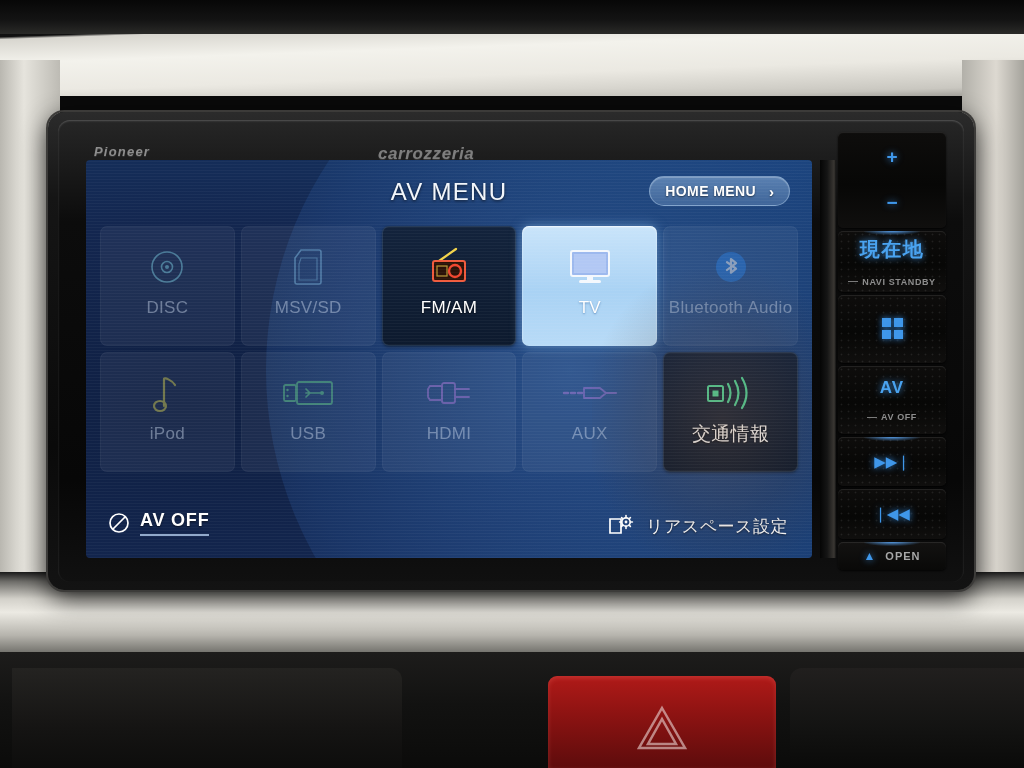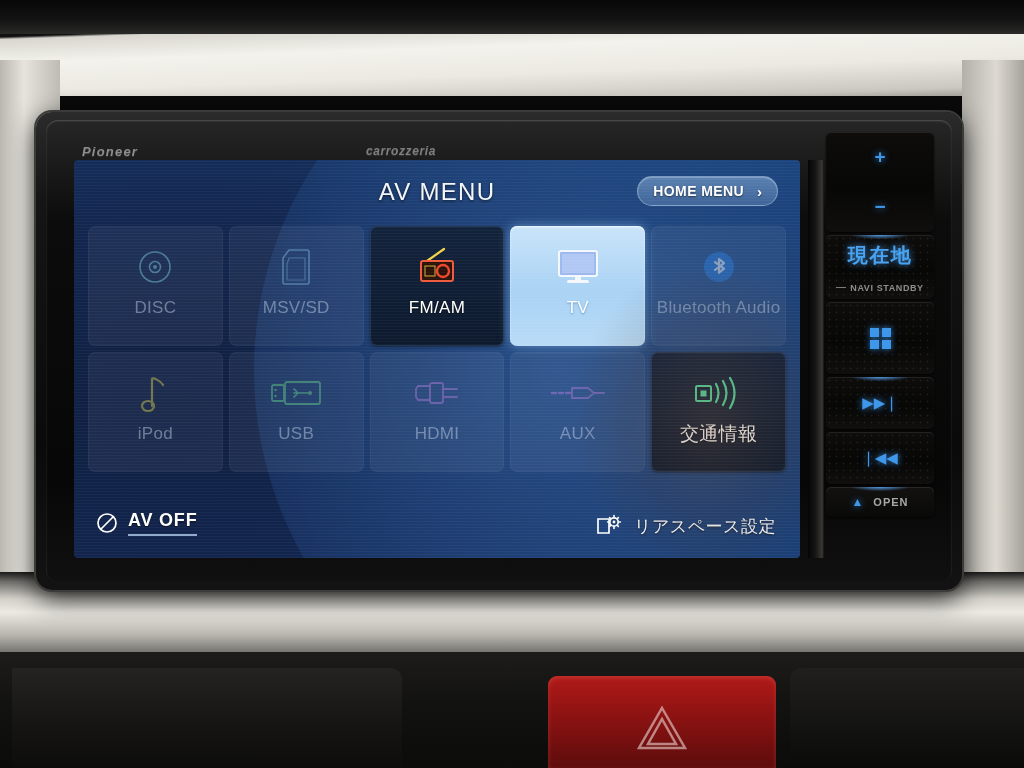--- a/index.html
+++ b/index.html
@@ -54,40 +54,40 @@
     width: 58px; height: 52px; opacity: .62;
   }
   #vent-right {
     position: absolute; left: 790px; top: 668px; width: 234px; height: 100px;
     background: linear-gradient(180deg,#211f1e 0%, #131312 60%, #0a0a09 100%);
     border-top-left-radius: 12px;
   }
 
   
   #head-unit {
-    position: absolute; left: 36px; top: 112px; width: 926px; height: 478px;
+    position: absolute; left: 48px; top: 112px; width: 926px; height: 478px;
     background: linear-gradient(180deg, #2b2b2b 0%, #151515 18%, #0a0a0a 70%, #131313 100%);
     border-radius: 16px;
     box-shadow: 0 0 0 2px #3c3b39, 0 8px 26px rgba(0,0,0,.85);
     overflow: hidden;
   }
   #unit-inner-bezel {
     position: absolute; left: 10px; top: 8px; width: 906px; height: 462px;
     background: linear-gradient(180deg, #262626 0%, #0c0c0c 22%, #070707 78%, #101010 100%);
     border-radius: 12px;
     box-shadow: inset 0 1px 2px rgba(255,255,255,.22);
   }
   .brand {
     position: absolute; top: 32px;
     font-style: italic; font-weight: bold;
     color: #8d8d8d; letter-spacing: 1.2px;
     text-shadow: 0 1px 1px rgba(255,255,255,.12);
   }
   #brand-pioneer { left: 46px; font-size: 13px; }
-  #brand-carrozzeria { left: 330px; font-size: 12px; color: #7e7e7e; letter-spacing: .6px; }
+  #brand-carrozzeria { left: 330px; font-size: 17px; color: #7e7e7e; letter-spacing: .6px; }
 
   
   #lcd-screen {
     position: absolute; left: 38px; top: 48px; width: 726px; height: 398px;
     background:
       radial-gradient(ellipse 150% 120% at 14% 62%, #0f1f42 0%, #13264f 38%, #15325f 62%, #1a4a8a 100%);
     border-radius: 4px;
     overflow: hidden;
   }
   #lcd-glow {
@@ -489,20 +489,25 @@
     <div class="hard-key" id="key-grid">
       <div class="key-mesh"></div>
       <div class="grid-squares">
         <i></i>
           <i></i>
           <i></i>
           <i></i>
       </div>
     </div>
 
+    <div class="hard-key" id="key-av">
+      <div class="key-mesh"></div>
+      <span class="key-main">AV</span>
+      <span class="key-sub">AV OFF</span>
+    </div>
 
     <div class="hard-key" id="key-next">
       <div class="key-glow-top"></div>
       <div class="key-mesh"></div>
       <span class="key-symbol">▶▶❘</span>
     </div>
 
     <div class="hard-key" id="key-prev">
       <div class="key-mesh"></div>
       <span class="key-symbol">❘◀◀</span>

